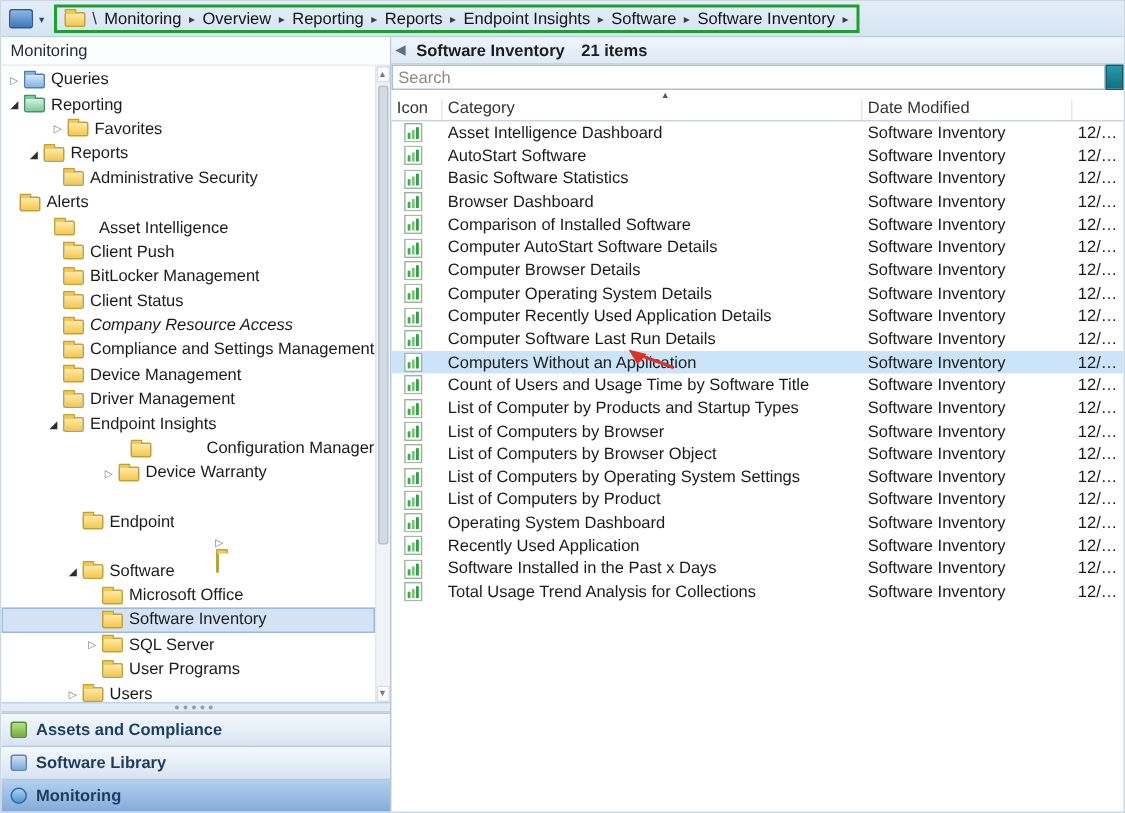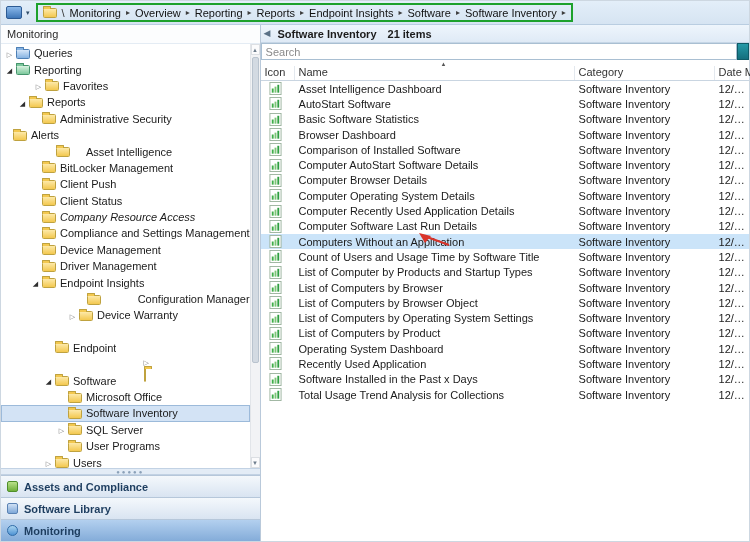--- a/index.html
+++ b/index.html
@@ -170,36 +170,36 @@
               <span class="tree-icon"></span>
               <span class="tree-label">Administrative Security</span>
             </div>
 
             <div class="tree-item leaf" data-icon="folder-icon" style="">
               <span class="tree-arrow"></span>
               <span class="tree-icon"></span>
               <span class="tree-label">Alerts</span>
             </div>
 
-            <div class="tree-item leaf" data-icon="folder-icon" style="padding-left: 31px; gap: 12px;">
+            <div class="tree-item leaf" data-icon="folder-icon" style="padding-left: 11px; gap: 12px;">
               <span class="tree-arrow"></span>
               <span class="tree-icon"></span>
               <span class="tree-label">Asset Intelligence</span>
             </div>
 
             <div class="tree-item leaf" data-icon="folder-icon" style="padding-left: 29px;">
               <span class="tree-arrow"></span>
               <span class="tree-icon"></span>
+              <span class="tree-label">Client Push</span>
+            </div>
+
+            <div class="tree-item leaf" data-icon="folder-icon" style="padding-left: 29px;">
+              <span class="tree-arrow"></span>
+              <span class="tree-icon"></span>
               <span class="tree-label">BitLocker Management</span>
-            </div>
-
-            <div class="tree-item leaf" data-icon="folder-icon" style="padding-left: 29px;">
-              <span class="tree-arrow"></span>
-              <span class="tree-icon"></span>
-              <span class="tree-label">Client Push</span>
             </div>
 
             <div class="tree-item leaf" data-icon="folder-icon" style="padding-left: 29px;">
               <span class="tree-arrow"></span>
               <span class="tree-icon"></span>
               <span class="tree-label">Client Status</span>
             </div>
 
             <div class="tree-item leaf" data-icon="folder-icon" style="padding-left: 29px; font-style: italic;">
               <span class="tree-arrow"></span>
@@ -334,21 +334,20 @@
       <div class="search-row">
         <input class="search-input" type="text" placeholder="Search" style="">
         <span class="search-btn"></span>
       </div>
       <div class="table">
         <div class="thead">
           <span class="sort-arrow">▲</span>
 
             <div class="th">Icon</div>
 
-            <div class="th">Name</div>
 
             <div class="th">Category</div>
 
             <div class="th">Date Modified</div>
 
         </div>
         <div class="tbody">
 
             <div class="row">
               <span class="td td-icon">

